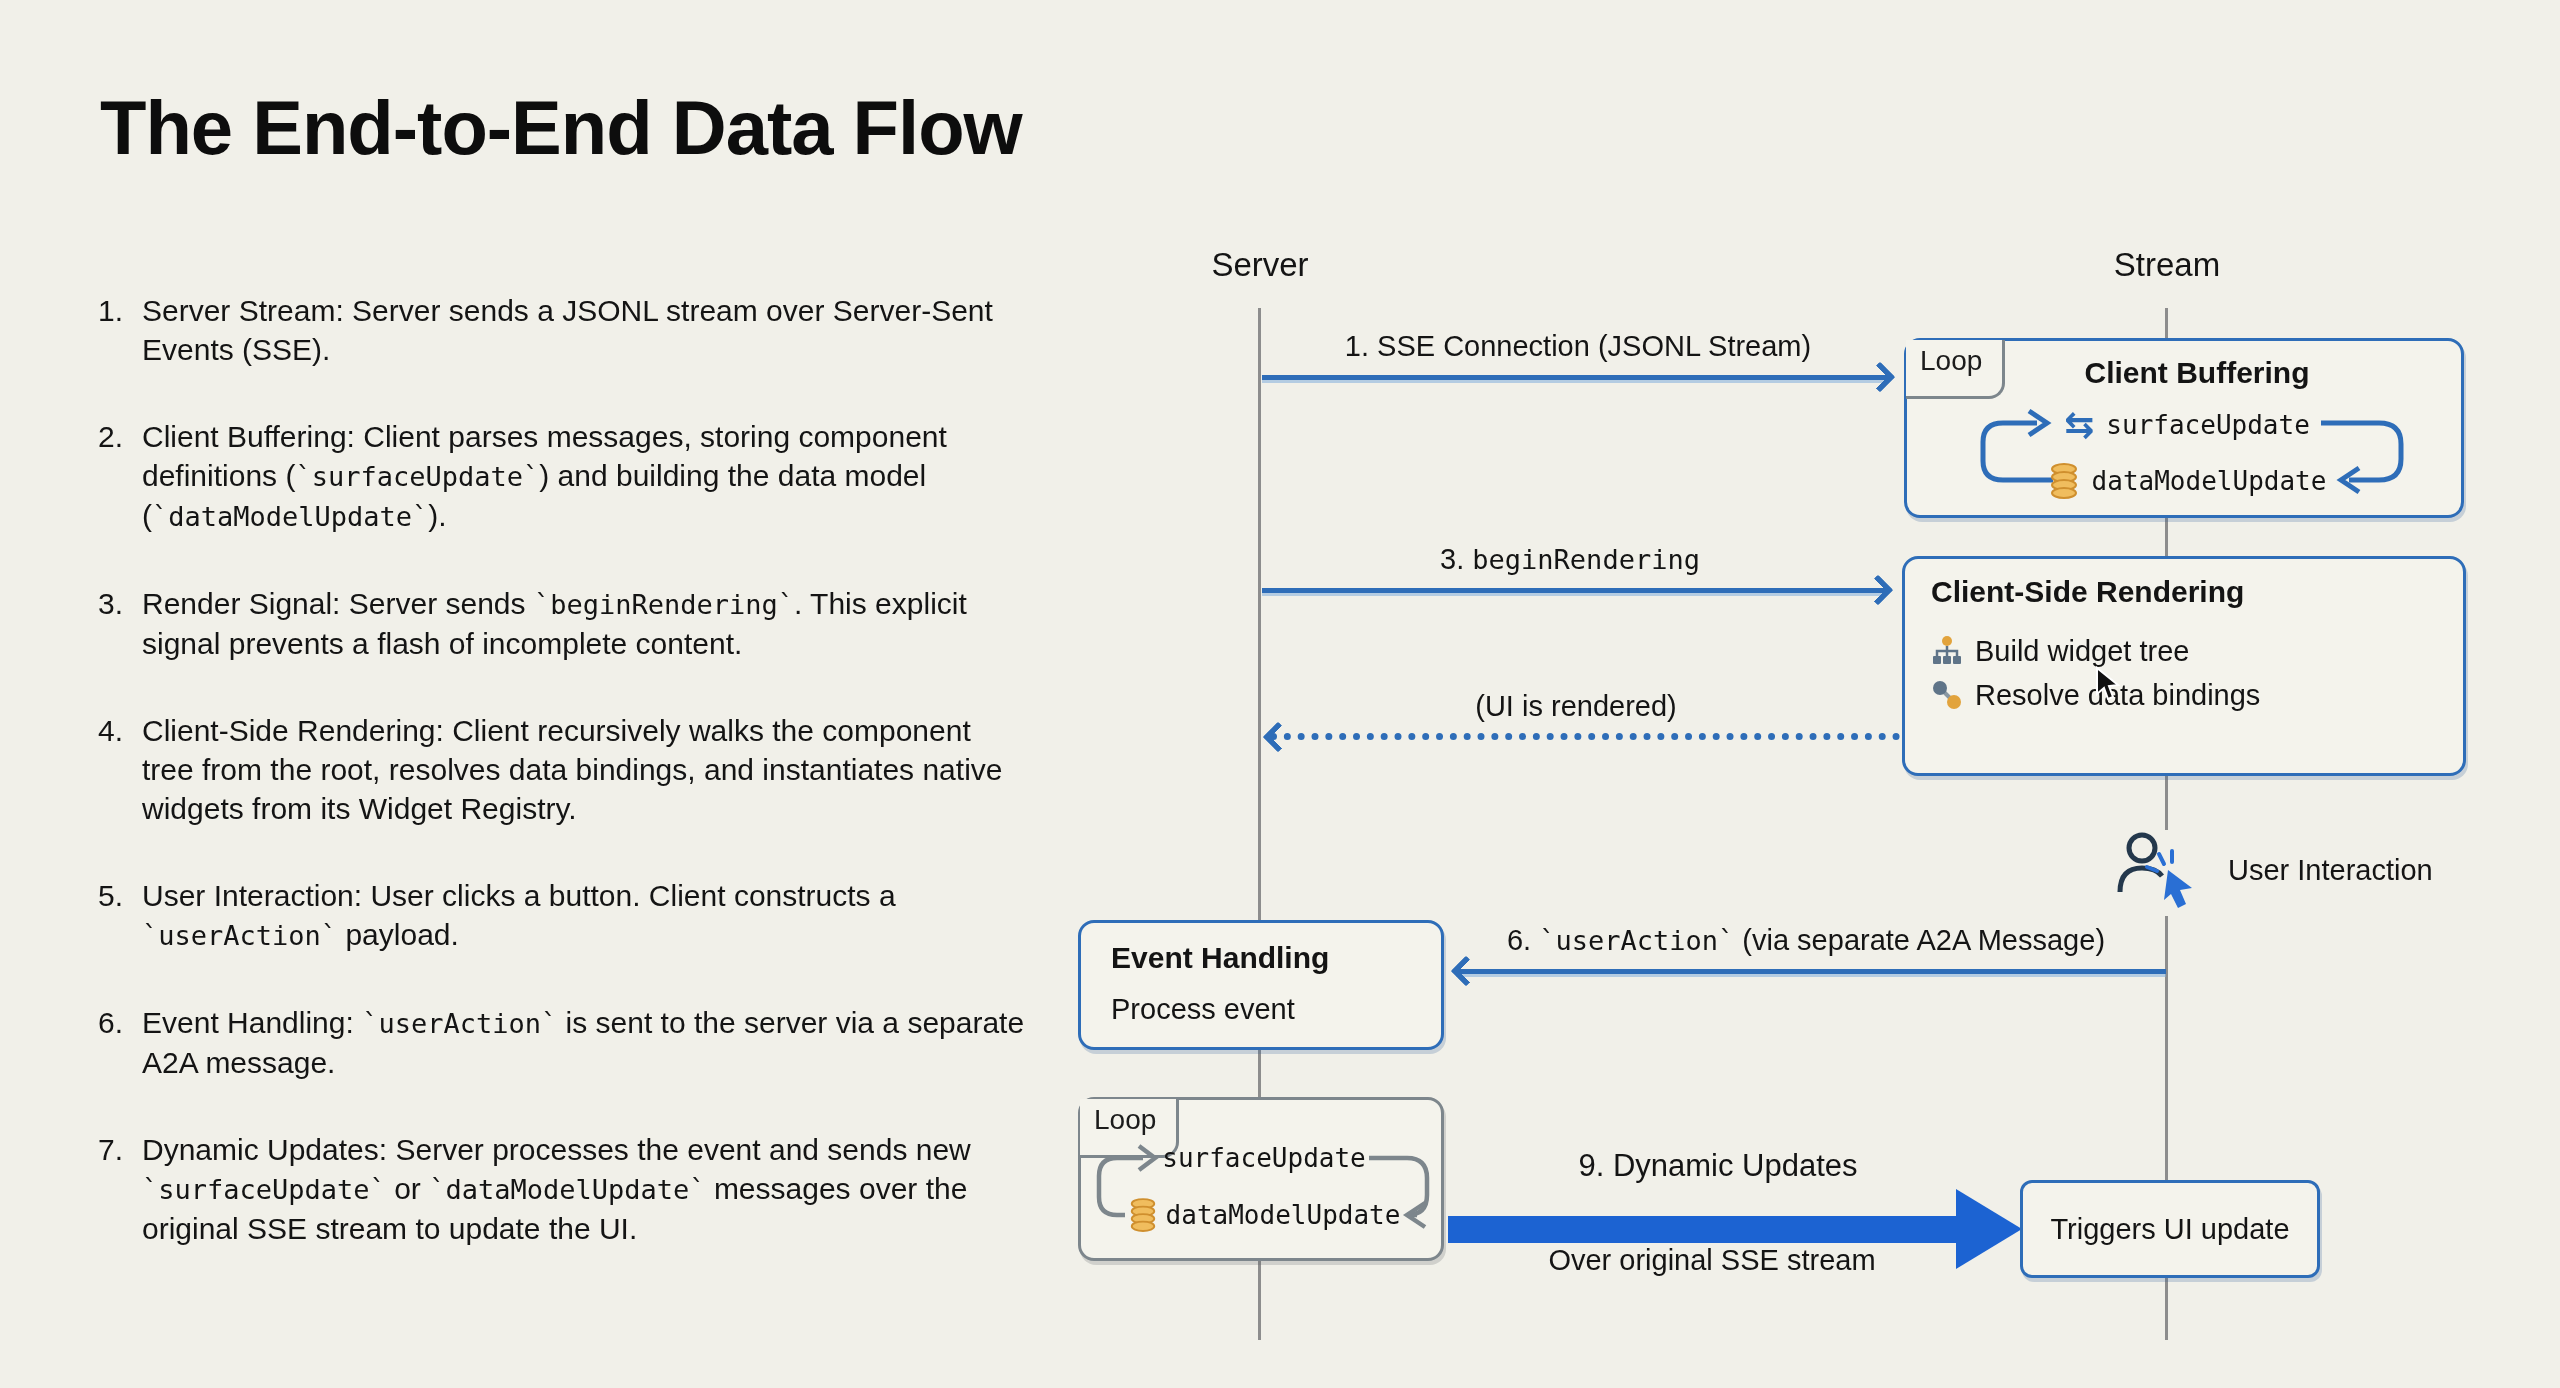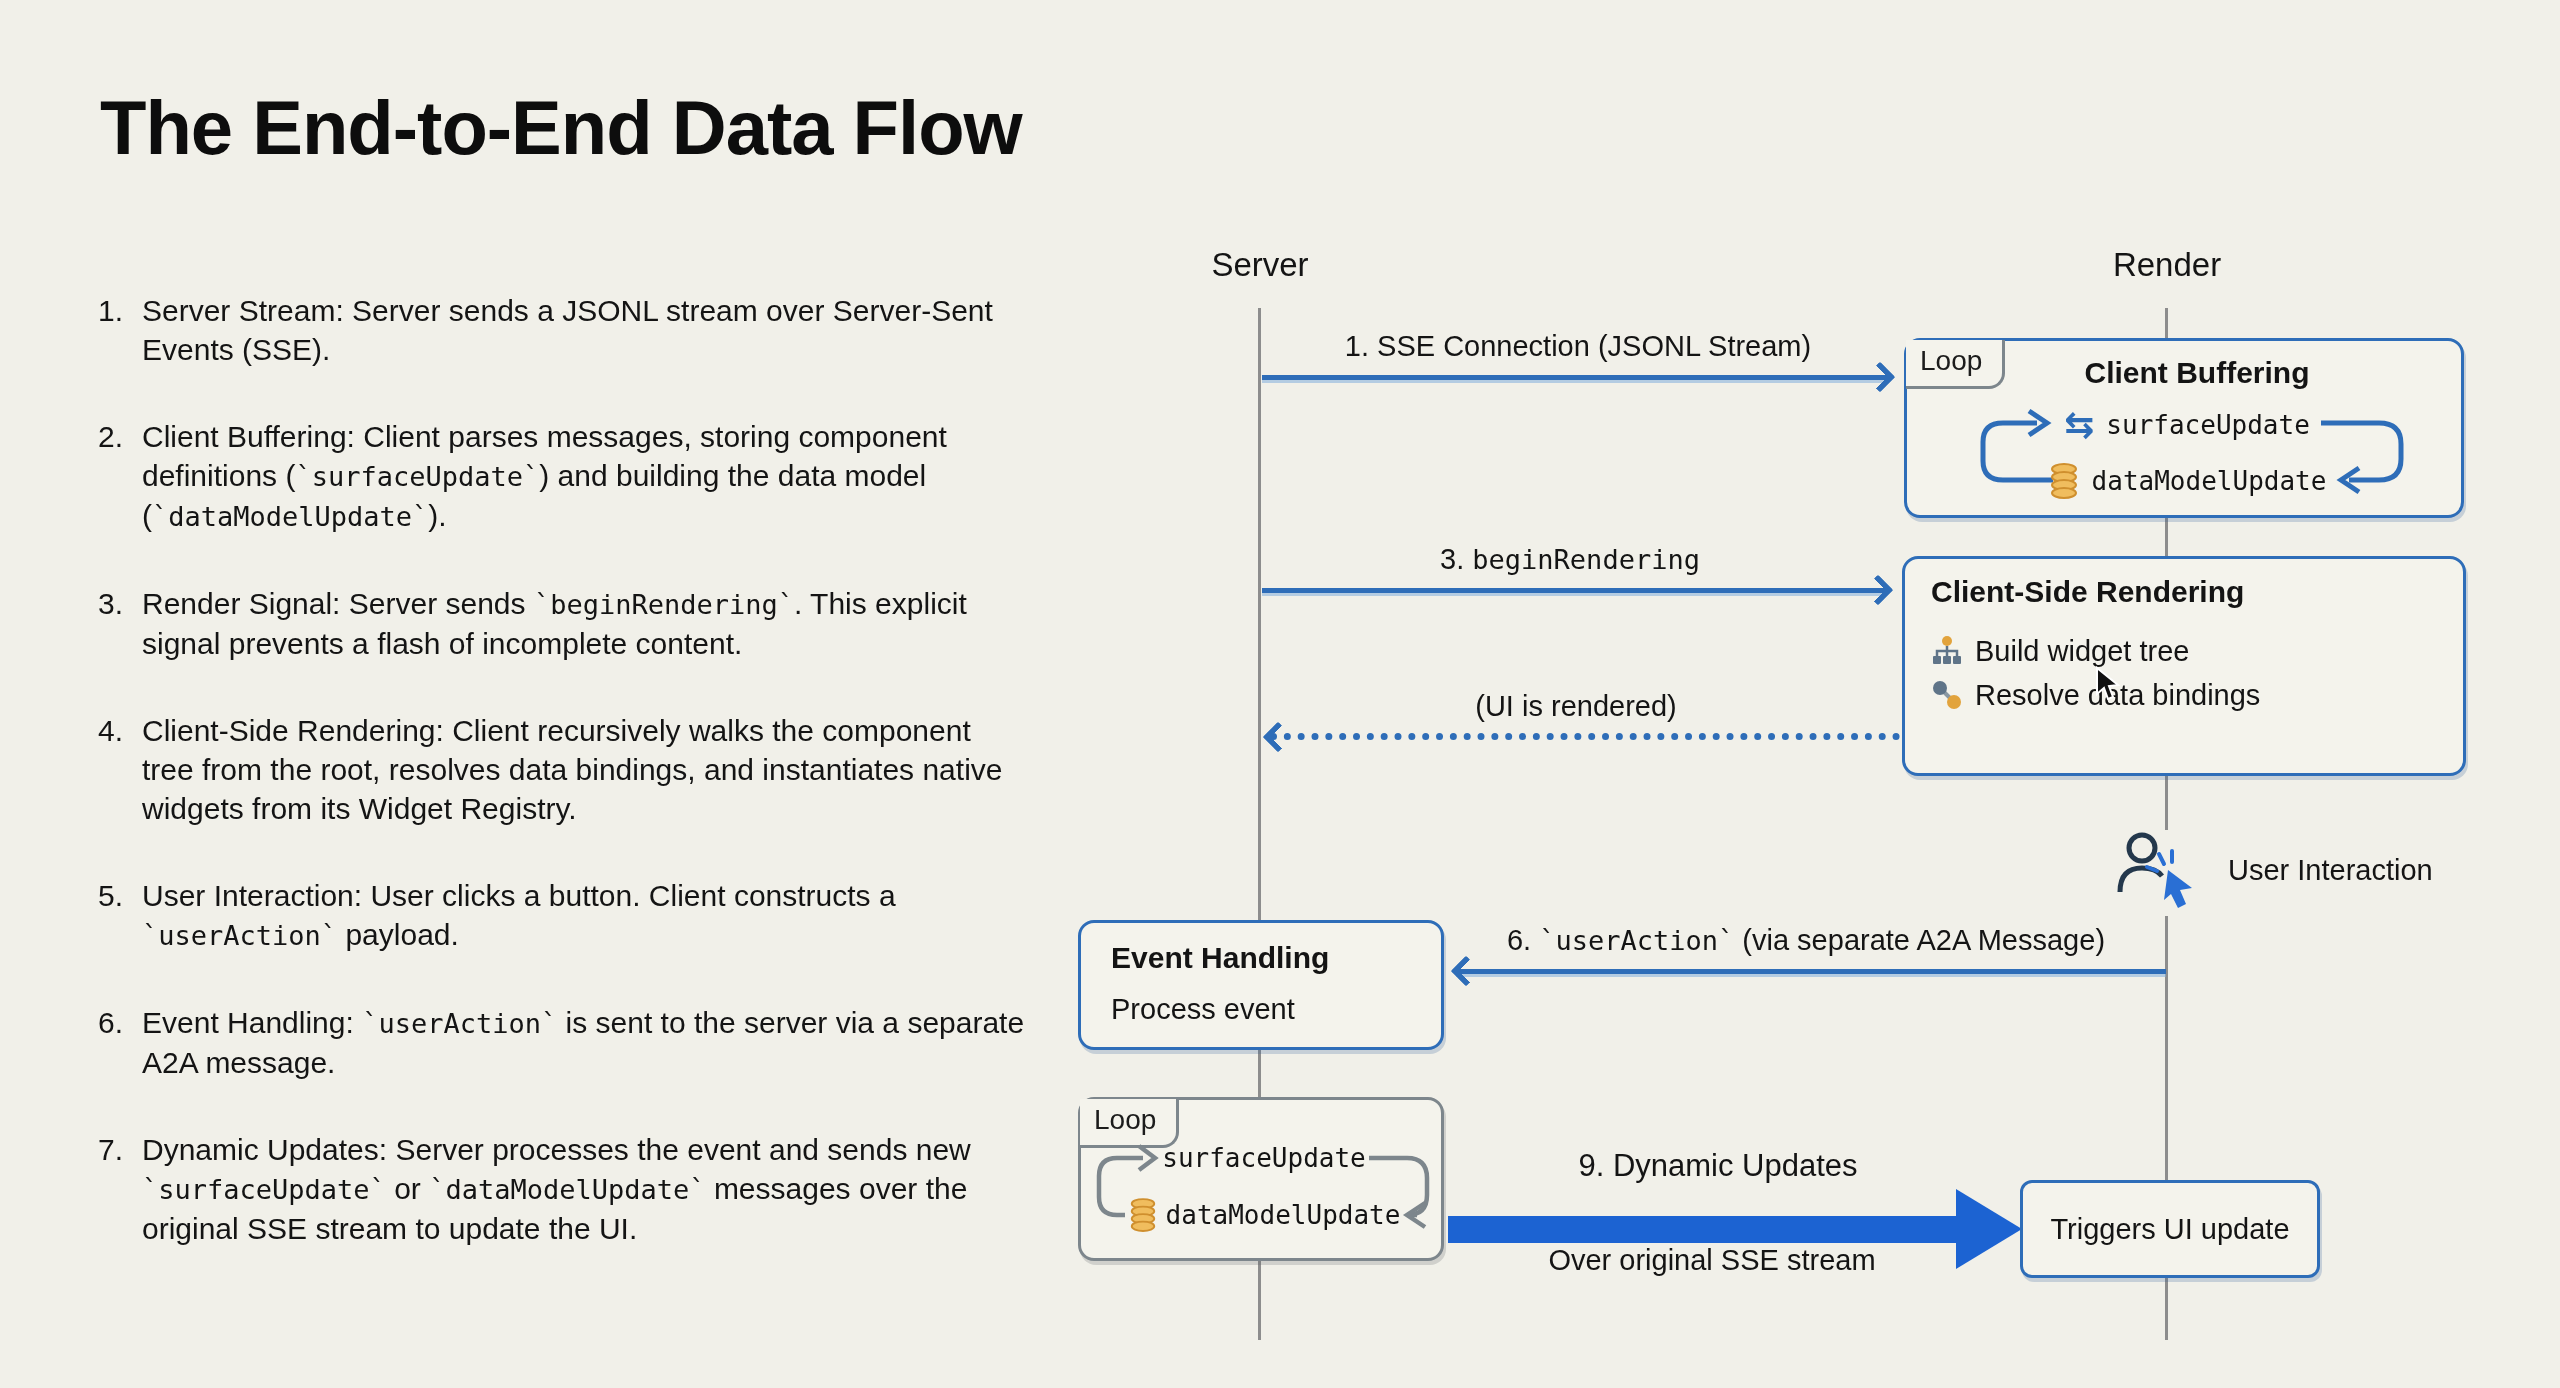--- a/index.html
+++ b/index.html
@@ -57,21 +57,21 @@
   
   .dbox{
     background:var(--box-bg);
     border:3.5px solid var(--blue);
     border-radius:16px;
     box-shadow:2px 4px 0 rgba(45,90,150,.22);
   }
   .dbox.gray{border-color:var(--gray);box-shadow:2px 4px 0 rgba(90,95,100,.22);}
   .loop-tab{
     position:absolute;left:-1px;top:-1px;
-    padding:5px 20px 9px 14px;
+    padding:5px 20px 19px 14px;
     border-right:3.5px solid var(--gray);
     border-bottom:3.5px solid var(--gray);
     border-bottom-right-radius:16px;
     font-size:28px;color:#1c1c1c;
     background:var(--box-bg);
   }
   .box-title{font-weight:bold;font-size:30px;}
   .box-row{display:flex;align-items:center;gap:12px;font-size:29px;}
   .mono{font-family:"DejaVu Sans Mono", monospace;font-size:26px;}
   .swap-glyph{font-family:"DejaVu Sans", sans-serif;font-size:36px;color:var(--blue);line-height:1;font-weight:bold;}
@@ -122,21 +122,21 @@
       </div>
       <div class="step">
         <span class="step-num">7.</span>
         <span class="step-text"><span class="b">Dynamic Updates:</span><span> Server processes the event and sends new </span><span class="code">`surfaceUpdate`</span><span> or </span><span class="code">`dataModelUpdate`</span><span> messages over the original SSE stream to update the UI.</span></span>
       </div>
     </div>
 
   <div class="abs lifeline" style="left:1258px;"></div>
   <div class="abs lifeline" style="left:2165px;"></div>
   <div class="abs actor-label" style="left:1260px;">Server</div>
-  <div class="abs actor-label" style="left:2167px;">Render</div>
+  <div class="abs actor-label" style="left:2167px;">Stream</div>
 
   <div class="abs msg-label" style="left:1578px;top:330px;">1. SSE Connection (JSONL Stream)</div>
   <div class="abs msg-line" style="left:1262px;top:375px;width:626px;"></div>
   <div class="abs chev chev-r" style="left:1869px;top:366px;"></div>
 
   <div class="abs dbox" style="left:1904px;top:338px;width:560px;height:180px;">
     <div class="loop-tab">Loop</div>
     <div class="abs box-title center-text" style="left:120px;top:12px;width:340px;height:40px;">Client Buffering</div>
     <svg class="abs" style="left:0;top:0;" width="560" height="178" viewBox="0 0 560 178">
       <g fill="none" stroke="#2e6db8" stroke-width="5">

